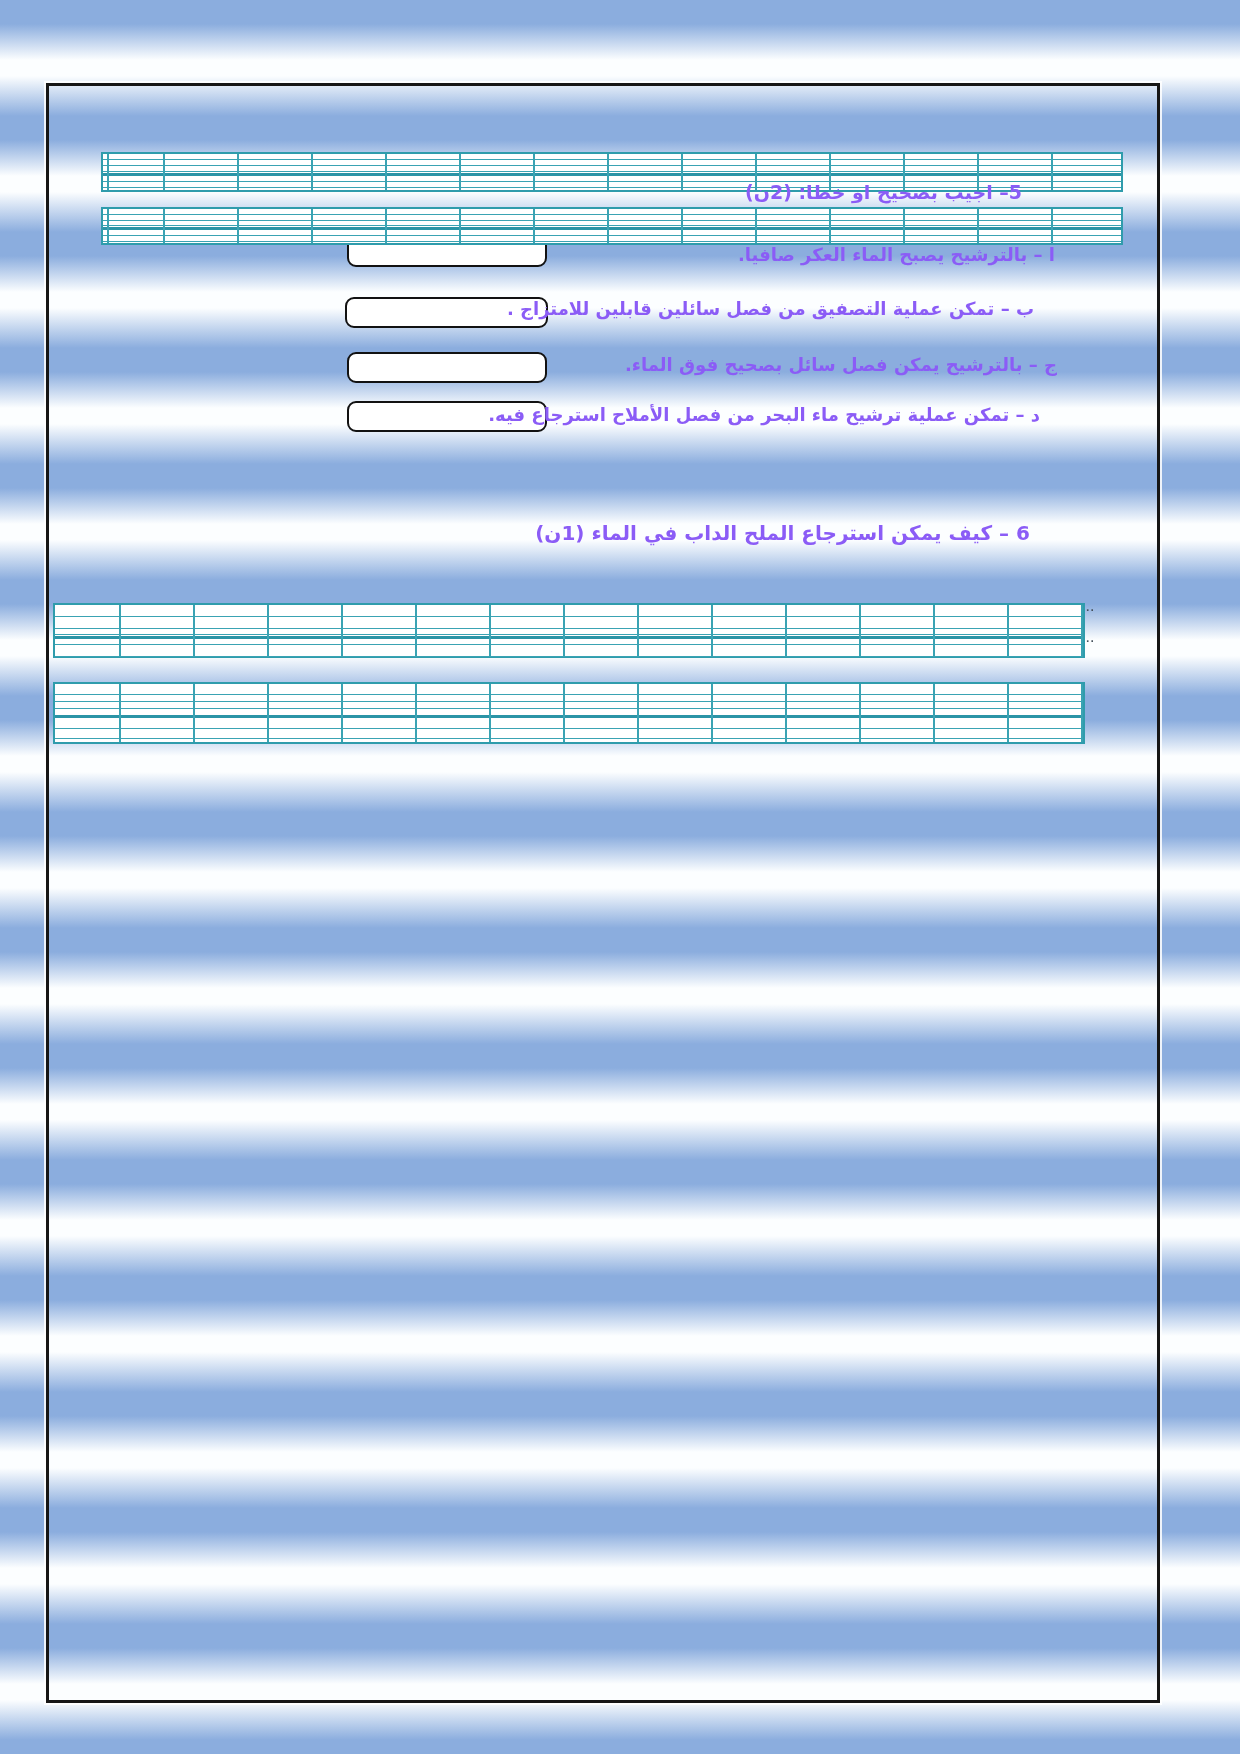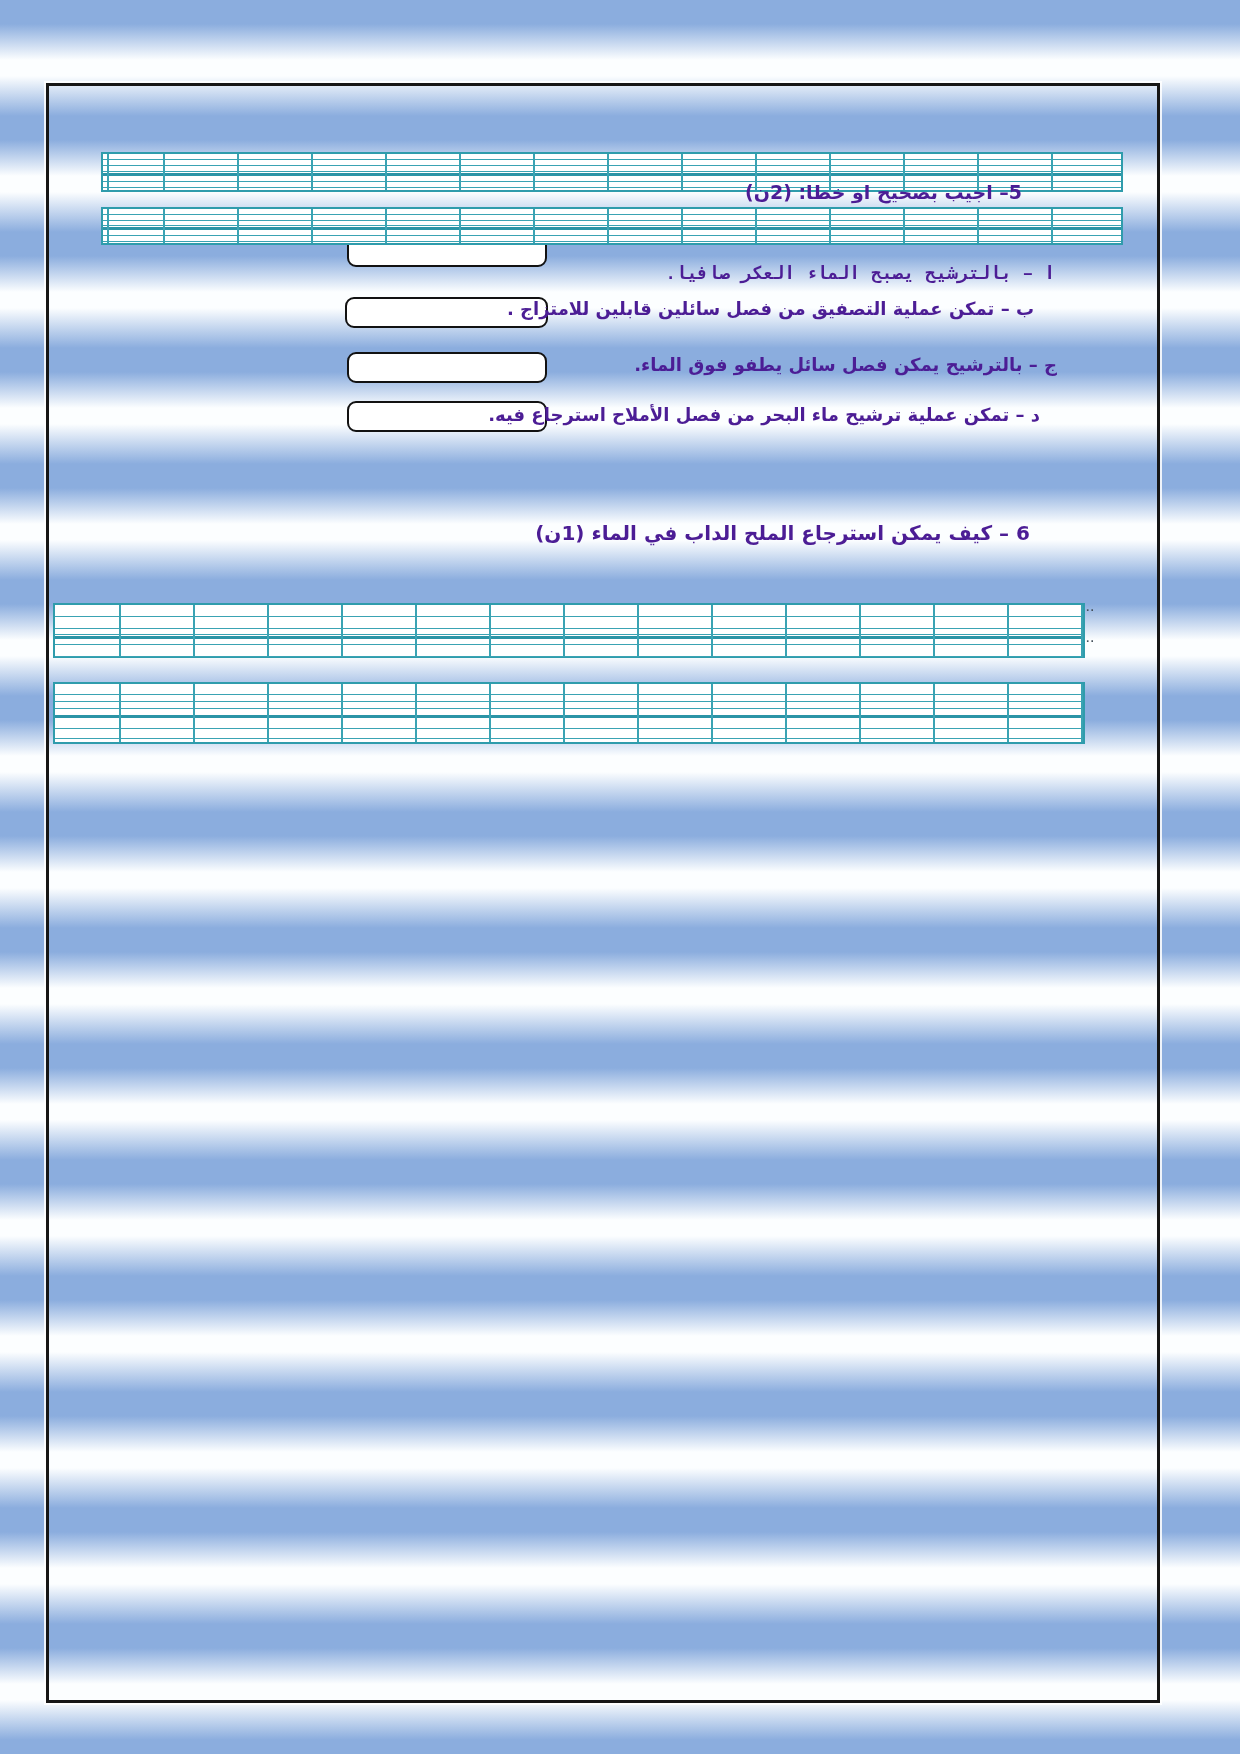--- a/index.html
+++ b/index.html
@@ -26,21 +26,21 @@
   .ruled-grid{
     position:absolute;background:#ffffff;
     border:2px solid #2f9cac;box-sizing:border-box;
   }
   .ruled-grid .g-row{border-bottom:1px solid #3aa3b3;box-sizing:border-box;}
   .ruled-grid .g-row.thick{border-bottom:3px solid #2b94a6;}
   .ruled-grid .g-cols{position:absolute;left:0;top:0;right:0;bottom:0;pointer-events:none;}
   
   .q-text{
     position:absolute;direction:rtl;text-align:right;white-space:nowrap;
-    color:#4c1d95;font-weight:700;font-size:18px;line-height:30px;
+    color:#8b5cf6;font-weight:700;font-size:18px;line-height:30px;
   }
   .q-head{font-size:19px;}
   .q6{font-size:20px;margin-left:8px;}
   
   .answer-box{
     position:absolute;width:200px;height:31px;box-sizing:border-box;
     background:#ffffff;border:2.5px solid #121212;border-radius:9px;
     z-index:1;
   }
   .ruled-grid{z-index:2;}
@@ -91,27 +91,27 @@
     <div class="g-row" style="height: 7px;"></div>
     <div class="g-row thick" style="height: 9px;"></div>
     <div class="g-row" style="height: 11px;"></div>
     <div class="g-row" style="height: 10px;"></div>
     <div class="g-cols" style="background: repeating-linear-gradient(90deg, rgb(58, 163, 179) 0px, rgb(58, 163, 179) 2px, transparent 2px, transparent 74px) 64px 0px;"></div>
   </div>
 
 <div class="q-text q-head" dir="rtl" style="top:177px;right:218px;">5– اجيب بصحيح او خطا: (2ن)</div>
 
 <div class="answer-box" style="left:347px;top:236px;width:200px;"></div>
-<div class="q-text" dir="rtl" style="top:259px;right:185px;font-family:Liberation Mono, monospace;">ا – بالترشيح يصبح الماء العكر صافيا.</div>
+<div class="q-text" dir="rtl" style="top:240px;right:185px;">ا – بالترشيح يصبح الماء العكر صافيا.</div>
 
 <div class="answer-box" style="left:345px;top:297px;width:203px;"></div>
 <div class="q-text" dir="rtl" style="top:294px;right:206px;">ب – تمكن عملية التصفيق من فصل سائلين قابلين للامتزاج .</div>
 
 <div class="answer-box" style="left:347px;top:352px;width:200px;"></div>
-<div class="q-text" dir="rtl" style="top:350px;right:183px;">ج – بالترشيح يمكن فصل سائل يطفو فوق الماء.</div>
+<div class="q-text" dir="rtl" style="top:350px;right:183px;">ج – بالترشيح يمكن فصل سائل بصحيح فوق الماء.</div>
 
 <div class="answer-box" style="left:347px;top:401px;width:200px;"></div>
 <div class="q-text" dir="rtl" style="top:400px;right:200px;">د – تمكن عملية ترشيح ماء البحر من فصل الأملاح استرجاع فيه.</div>
 
 <div class="q-text q6" dir="rtl" style="top:518px;right:210px;">6 – كيف يمكن استرجاع الملح الداب في الماء  (1ن)</div>
 
 <div class="leader-dots" style="left:1086px;top:603px;">..</div>
 <div class="leader-dots" style="left:1086px;top:634px;">..</div>
 
 </body></html>

